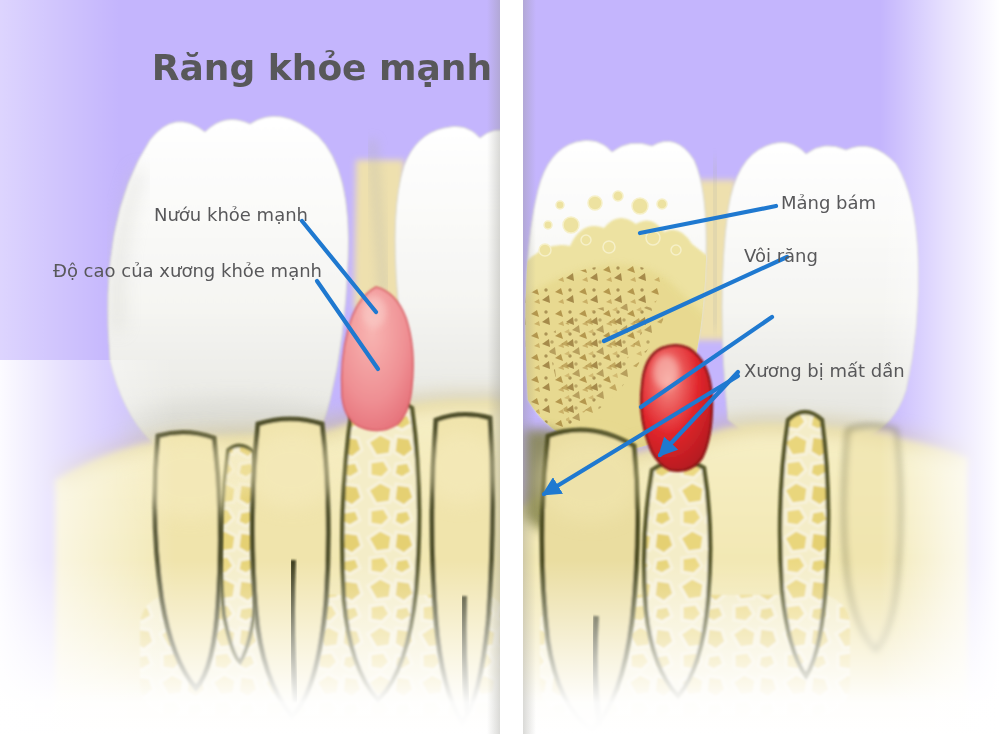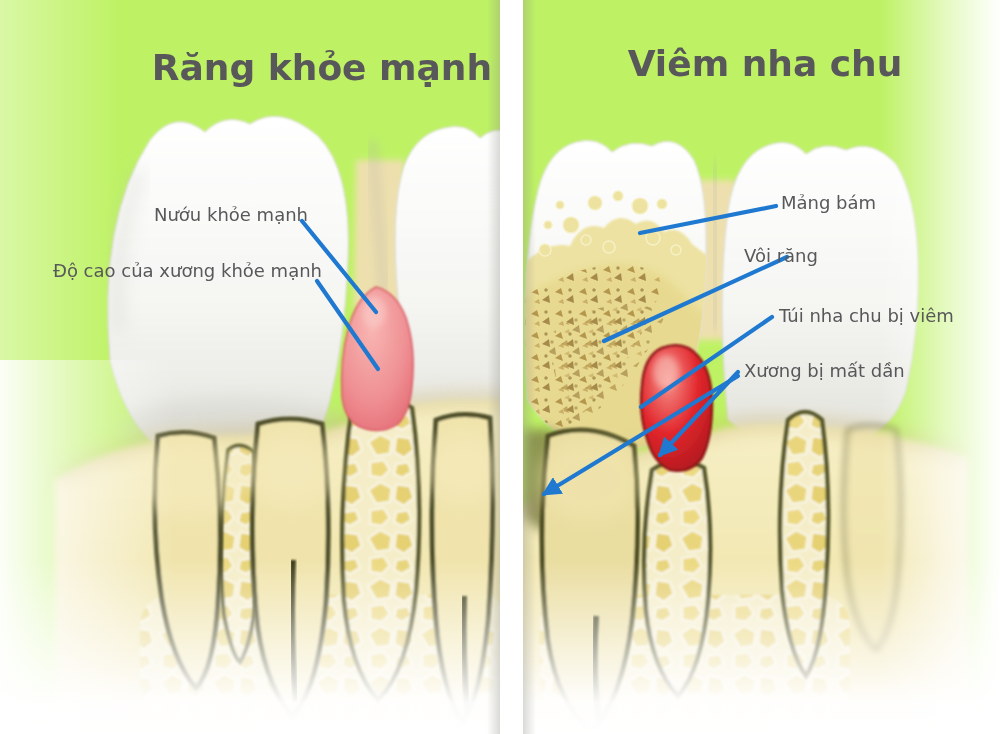--- a/index.html
+++ b/index.html
@@ -1,16 +1,16 @@
 <!DOCTYPE html>
 <html style="--text-gray: #58585a; --leader-blue: #1f79d0; --gum-pink: #ef8f93; --inflamed-red: #d92027; --bone-yellow: #f0e3a6; --plaque-yellow: #ece19c; --tartar-tan: #b3924a; --tooth-white: #ffffff;"><head>
 <meta charset="utf-8">
 <style>
   html,body{margin:0;padding:0;background:#ffffff;}
-  #stage{position:relative;width:1000px;height:734px;background:#bef264;overflow:hidden;
+  #stage{position:relative;width:1000px;height:734px;background:#c4b5fd;overflow:hidden;
          font-family:"DejaVu Sans","Liberation Sans",sans-serif;}
   #art{position:absolute;left:0;top:0;}
   .panel-title{position:absolute;font-weight:bold;font-size:36px;line-height:44px;
                color:var(--text-gray,#58585a);text-align:center;letter-spacing:0;}
   .diagram-label{position:absolute;font-size:18px;line-height:26px;color:var(--text-gray,#58585a);
                white-space:nowrap;}
   .right-align{text-align:right;}
   .leader{stroke:var(--leader-blue,#1f79d0);stroke-width:4.2;stroke-linecap:round;fill:none;}
 </style>
 </head>
@@ -215,23 +215,21 @@
       <path class="leader" d="M776 206 L640 233"></path>
       <path class="leader" d="M787 257 L604 341"></path>
       <path class="leader" d="M772 317 L641 407"></path>
       <path class="leader" d="M738 372 L660 455" marker-end="url(#arrowB)"></path>
       <path class="leader" d="M738 376 L544 494" marker-end="url(#arrowB)"></path>
     </g>
   </svg>
 
   <div class="panel-title" style="left:122px;top:46px;width:400px;">Răng khỏe mạnh</div>
   <div class="panel-title" style="left:590px;top:42px;width:350px;">
-    <div>Viêm nha chu</div>
   </div>
 
   <div class="diagram-label right-align" style="left:0;top:202px;width:308px;">Nướu khỏe mạnh</div>
   <div class="diagram-label" style="left:781px;top:190px;">Mảng bám</div>
 
   <div class="diagram-label right-align" style="left:0;top:258px;width:322px;">Độ cao của xương khỏe mạnh</div>
   <div class="diagram-label" style="left:744px;top:243px;">Vôi răng</div>
-  <div class="diagram-label" style="left:779px;top:303px;">Túi nha chu bị viêm</div>
   <div class="diagram-label" style="left:744px;top:358px;">Xương bị mất dần</div>
 </div>
 
 </body></html>

